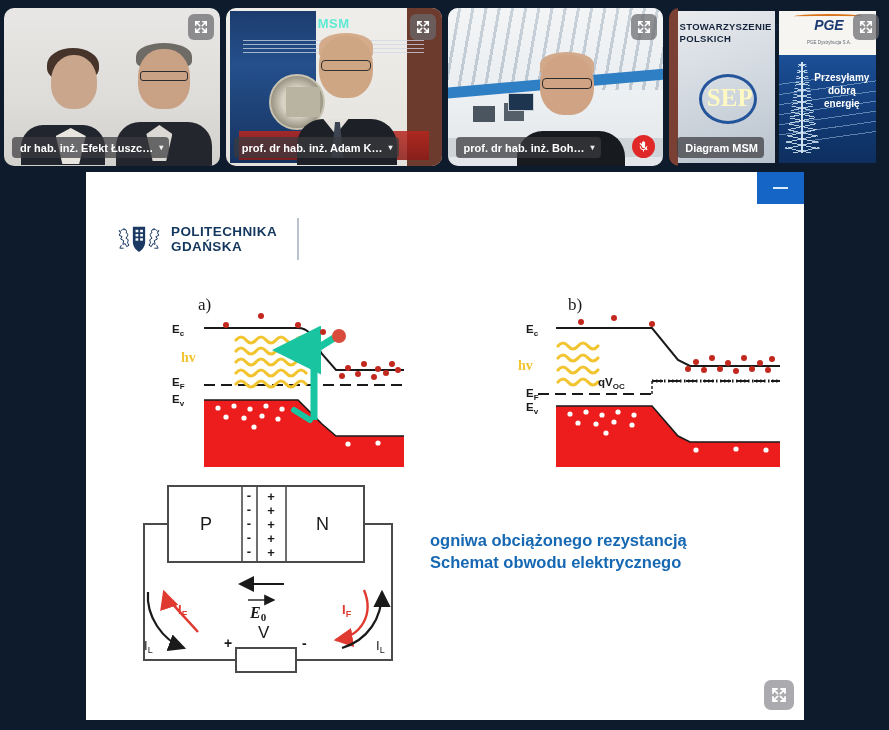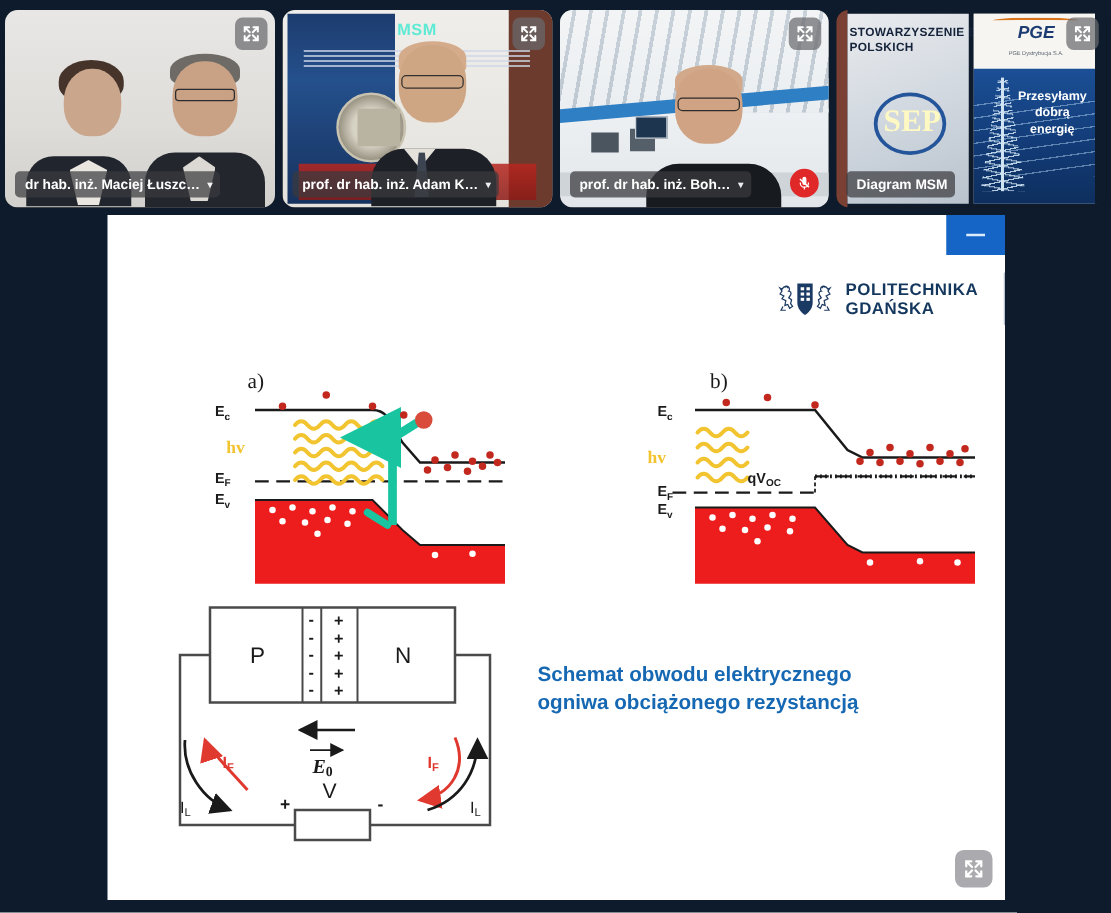--- a/index.html
+++ b/index.html
@@ -161,21 +161,21 @@
     background: rgba(120,120,126,.62);
     display: flex; align-items: center; justify-content: center;
     cursor: pointer;
   }
   #fullscreen-button svg { width: 16px; height: 16px; }
 
   
   .slide-header {
     position: absolute; left: 0; top: 36px;
     width: 100%; height: 62px;
-    display: flex; align-items: center; justify-content: flex-end;
+    display: flex; align-items: center;
   }
   .pg-logo-wrap { display:flex; align-items:center; margin-left: 30px; }
   .pg-crest { width: 46px; height: 40px; }
   .pg-text {
     margin-left: 9px; color:#14375e; font-weight:bold;
     font-size: 13.5px; line-height: 1.12; letter-spacing:.4px;
     font-family:"Liberation Sans",sans-serif;
   }
   .pg-divider {
     width: 1.5px; height: 42px; background:#b9c3cf; margin-left: 20px;
@@ -229,21 +229,21 @@
       <div class="t1-p2-hair"></div>
         <div class="t1-p2-head"></div>
       <div class="t1-p2-glass"></div>
     </div>
     <div class="tile-expand">
       <svg viewBox="0 0 16 16" fill="none" stroke="#fff" stroke-width="1.8" stroke-linecap="round">
         <path d="M6 2H2v4M10 2h4v4M6 14H2v-4M10 14h4v-4M2.6 2.6l4 4M13.4 2.6l-4 4M2.6 13.4l4-4M13.4 13.4l-4-4"></path>
       </svg>
     </div>
     <div class="tile-name">
-      <span>dr hab. inż. Maciej Łuszc…</span>
+      <span>dr hab. inż. Efekt Łuszc…</span>
       <span class="chev">▾</span>
     </div>
   </div>
 
   <div class="video-tile">
     <div class="tile-bg">
       <div class="t2-wall"></div>
       <div class="t2-right"></div>
       <div class="t2-banner"></div>
       <div class="t2-banner-title">MSM</div>
@@ -555,22 +555,22 @@
       <path d="M232 176 C258 168 272 146 272 120" fill="none" stroke="#1a1a1a" stroke-width="2.2" marker-end="url(#blkArr)"></path>
       <text x="266" y="178" font-family="Liberation Sans, sans-serif" font-size="13" fill="#1a1a1a">I<tspan font-size="9" dy="3">L</tspan></text>
 
       <text x="148" y="166" font-family="Liberation Sans, sans-serif" font-size="17" fill="#1a1a1a">V</text>
       <text x="114" y="176" font-family="Liberation Sans, sans-serif" font-size="14" font-weight="bold" fill="#1a1a1a">+</text>
       <text x="192" y="176" font-family="Liberation Sans, sans-serif" font-size="14" font-weight="bold" fill="#1a1a1a">-</text>
     </svg>
   </div>
 
   <div class="right-text">
+    <div class="rt-line">ogniwa obciążonego rezystancją</div>
     <div class="rt-line">Schemat obwodu elektrycznego</div>
-    <div class="rt-line">ogniwa obciążonego rezystancją</div>
   </div>
 
   <div id="fullscreen-button">
     <svg viewBox="0 0 16 16" fill="none" stroke="#fff" stroke-width="1.8" stroke-linecap="round">
       <path d="M6 2H2v4M10 2h4v4M6 14H2v-4M10 14h4v-4M2.6 2.6l4 4M13.4 2.6l-4 4M2.6 13.4l4-4M13.4 13.4l-4-4"></path>
     </svg>
   </div>
 </div>
 
 </body></html>

